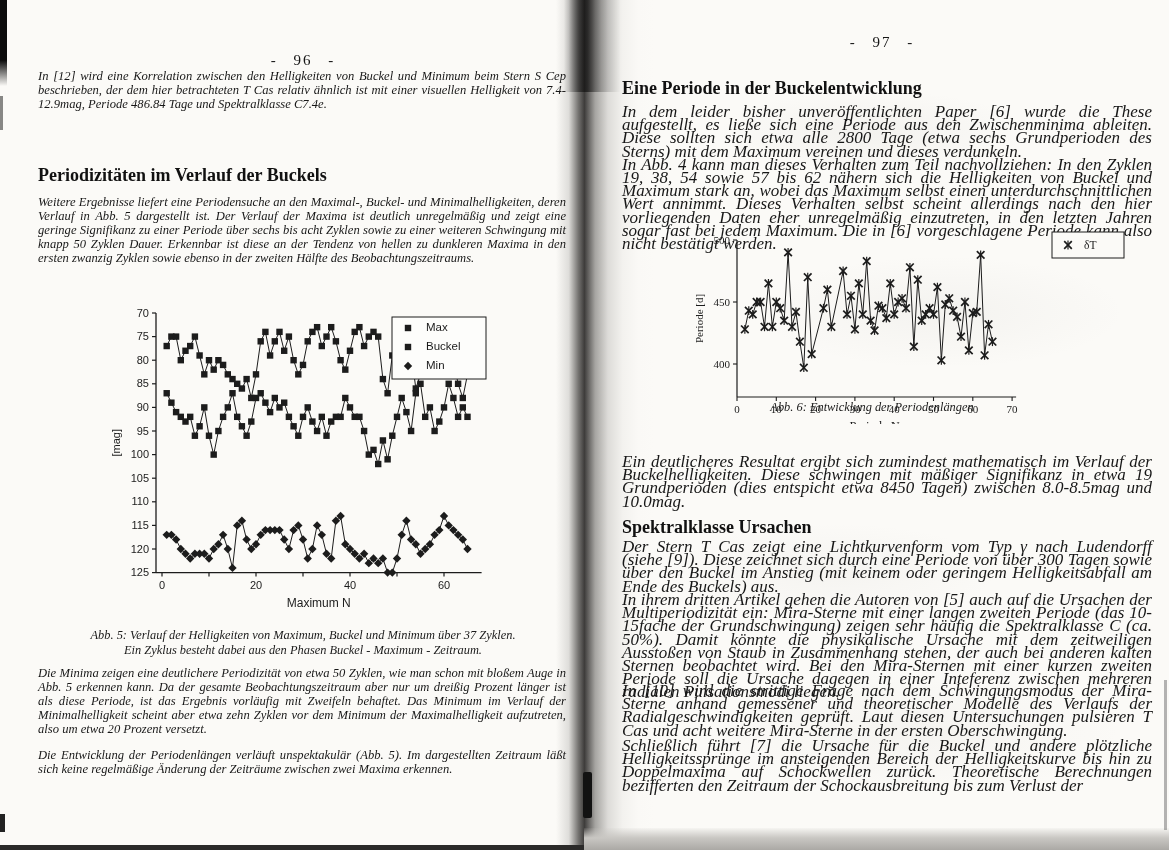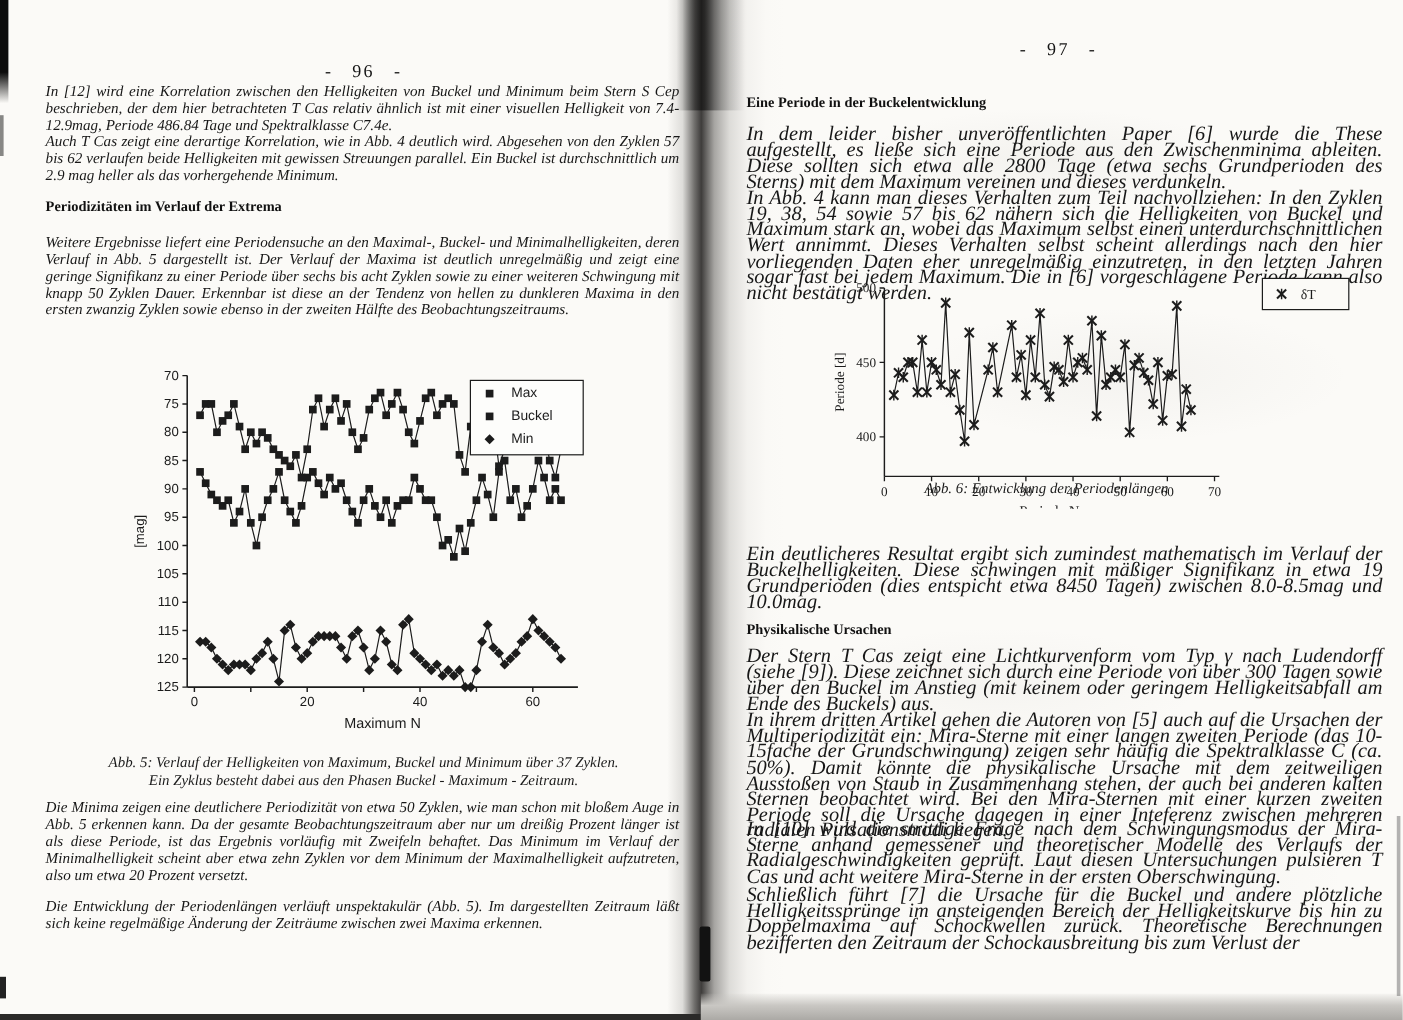--- a/index.html
+++ b/index.html
@@ -26,21 +26,21 @@
     position:absolute;width:100%;text-align:center;
     font-size:15px;letter-spacing:2px;word-spacing:10px;color:#151515;
   }
   .para{
     position:absolute;left:0;width:528px;
     text-align:justify;font-size:12.6px;line-height:13.9px;color:#171717;font-style:italic;
   }
   .para p{margin:0;}
   #page-right .para{font-size:17px;line-height:13.2px;width:530px;}
   .heading{
-    position:absolute;left:0;font-weight:bold;font-size:12px;color:#111;
+    position:absolute;left:0;font-weight:bold;font-size:18px;color:#111;
   }
   .caption{
     position:absolute;width:100%;text-align:center;
     font-style:italic;font-size:12.4px;line-height:15px;color:#1a1a1a;
   }
   figure{margin:0;padding:0;position:absolute;}
   svg text{fill:#1b1b1b;}
   .fig5-label{font-family:"Liberation Sans", sans-serif;}
   .fig6-label{font-family:"Liberation Serif", serif;}
   
@@ -86,24 +86,23 @@
 <div class="artifact" id="edge-bottom-left-mark"></div>
 <div class="artifact" id="bottom-left-line"></div>
 <div class="artifact" id="bottom-right-band"></div>
 <div class="artifact" id="edge-right-low"></div>
 
 <div class="page" id="page-left">
   <div class="pageno" style="top:40px">- 96 -</div>
 
   <div class="para" style="top:58px">
     <p>In [12] wird eine Korrelation zwischen den Helligkeiten von Buckel und Minimum beim Stern S Cep beschrieben, der dem hier betrachteten T Cas relativ ähnlich ist mit einer visuellen Helligkeit von 7.4-12.9mag, Periode 486.84 Tage und Spektralklasse C7.4e.</p>
-    <p>Auch T Cas zeigt eine derartige Korrelation, wie in Abb. 4 deutlich wird.  Abgesehen von den Zyklen 57 bis 62 verlaufen beide Helligkeiten mit gewissen Streuungen parallel. Ein Buckel ist durchschnittlich um 2.9 mag heller als das vorhergehende Minimum.</p>
   </div>
 
-  <div class="heading" style="top:153px">Periodizitäten im Verlauf der Extrema</div>
+  <div class="heading" style="top:153px">Periodizitäten im Verlauf der Buckels</div>
 
   <div class="para" style="top:184px">Weitere Ergebnisse liefert eine Periodensuche an den Maximal-, Buckel- und Minimalhelligkeiten, deren Verlauf in Abb. 5 dargestellt ist. Der Verlauf der Maxima ist deutlich unregelmäßig und zeigt eine geringe Signifikanz zu einer Periode über sechs bis acht Zyklen sowie zu einer weiteren Schwingung mit knapp 50 Zyklen Dauer. Erkennbar ist diese an der Tendenz von hellen zu dunkleren Maxima in den ersten zwanzig Zyklen sowie ebenso in der zweiten Hälfte des Beobachtungszeitraums.</div>
 
   <figure style="left:72px;top:293px">
     <svg id="chart5" width="390" height="308">
         <g>
           <line x1="46" y1="8" x2="46" y2="267.59999999999997" stroke="#1c1c1c" stroke-width="1.3"></line>
           <line x1="46" y1="267.59999999999997" x2="371.6" y2="267.59999999999997" stroke="#1c1c1c" stroke-width="1.3"></line>
           <line x1="42" y1="8" x2="46" y2="8" stroke="#1c1c1c" stroke-width="1.2"></line>
           <text x="39" y="11.5" text-anchor="end" font-size="11" class="fig5-label">70</text>
@@ -599,21 +598,21 @@
           <line x1="376" y1="16.6" x2="376" y2="25.4" stroke="#1c1c1c" stroke-width="1.2"></line>
           <text x="392" y="25" font-size="11.5" class="fig6-label">δT</text>
         </g>
       </svg>
   </figure>
 
   <div class="caption" style="top:388px;width:500px">Abb. 6: Entwicklung der Periodenlängen</div>
 
   <div class="para" style="top:443px">Ein deutlicheres Resultat ergibt sich zumindest mathematisch im Verlauf der Buckelhelligkeiten. Diese schwingen mit mäßiger Signifikanz in etwa 19 Grundperioden (dies entspicht etwa 8450 Tagen) zwischen 8.0-8.5mag und 10.0mag.</div>
 
-  <div class="heading" style="top:505px">Physikalische Ursachen</div>
+  <div class="heading" style="top:505px">Spektralklasse Ursachen</div>
 
   <div class="para" style="top:528px">Der Stern T Cas zeigt eine Lichtkurvenform vom Typ γ nach Ludendorff (siehe [9]). Diese zeichnet sich durch eine Periode von über 300 Tagen sowie über den Buckel im Anstieg (mit keinem oder geringem Helligkeitsabfall am Ende des Buckels) aus.</div>
 
   <div class="para" style="top:581px">In ihrem dritten Artikel gehen die Autoren von [5] auch auf die Ursachen der Multiperiodizität ein: Mira-Sterne mit einer langen zweiten Periode (das 10-15fache der Grundschwingung) zeigen sehr häufig die Spektralklasse C (ca. 50%). Damit könnte die physikalische Ursache mit dem zeitweiligen Ausstoßen von Staub in Zusammenhang stehen, der auch bei anderen kalten Sternen beobachtet wird. Bei den Mira-Sternen mit einer kurzen zweiten Periode soll die Ursache dagegen in einer Inteferenz zwischen mehreren radialen Pulsationsmodi liegen.</div>
 
   <div class="para" style="top:672px">In [10] wird die strittige Frage nach dem Schwingungsmodus der Mira-Sterne anhand gemessener und theoretischer Modelle des Verlaufs der Radialgeschwindigkeiten geprüft. Laut diesen Untersuchungen pulsieren T Cas und acht weitere Mira-Sterne in der ersten Oberschwingung.</div>
 
   <div class="para" style="top:727px">Schließlich führt [7] die Ursache für die Buckel und andere plötzliche Helligkeitssprünge im ansteigenden Bereich der Helligkeitskurve bis hin zu Doppelmaxima auf Schockwellen zurück. Theoretische Berechnungen bezifferten den Zeitraum der Schockausbreitung bis zum Verlust der</div>
 </div>
 

